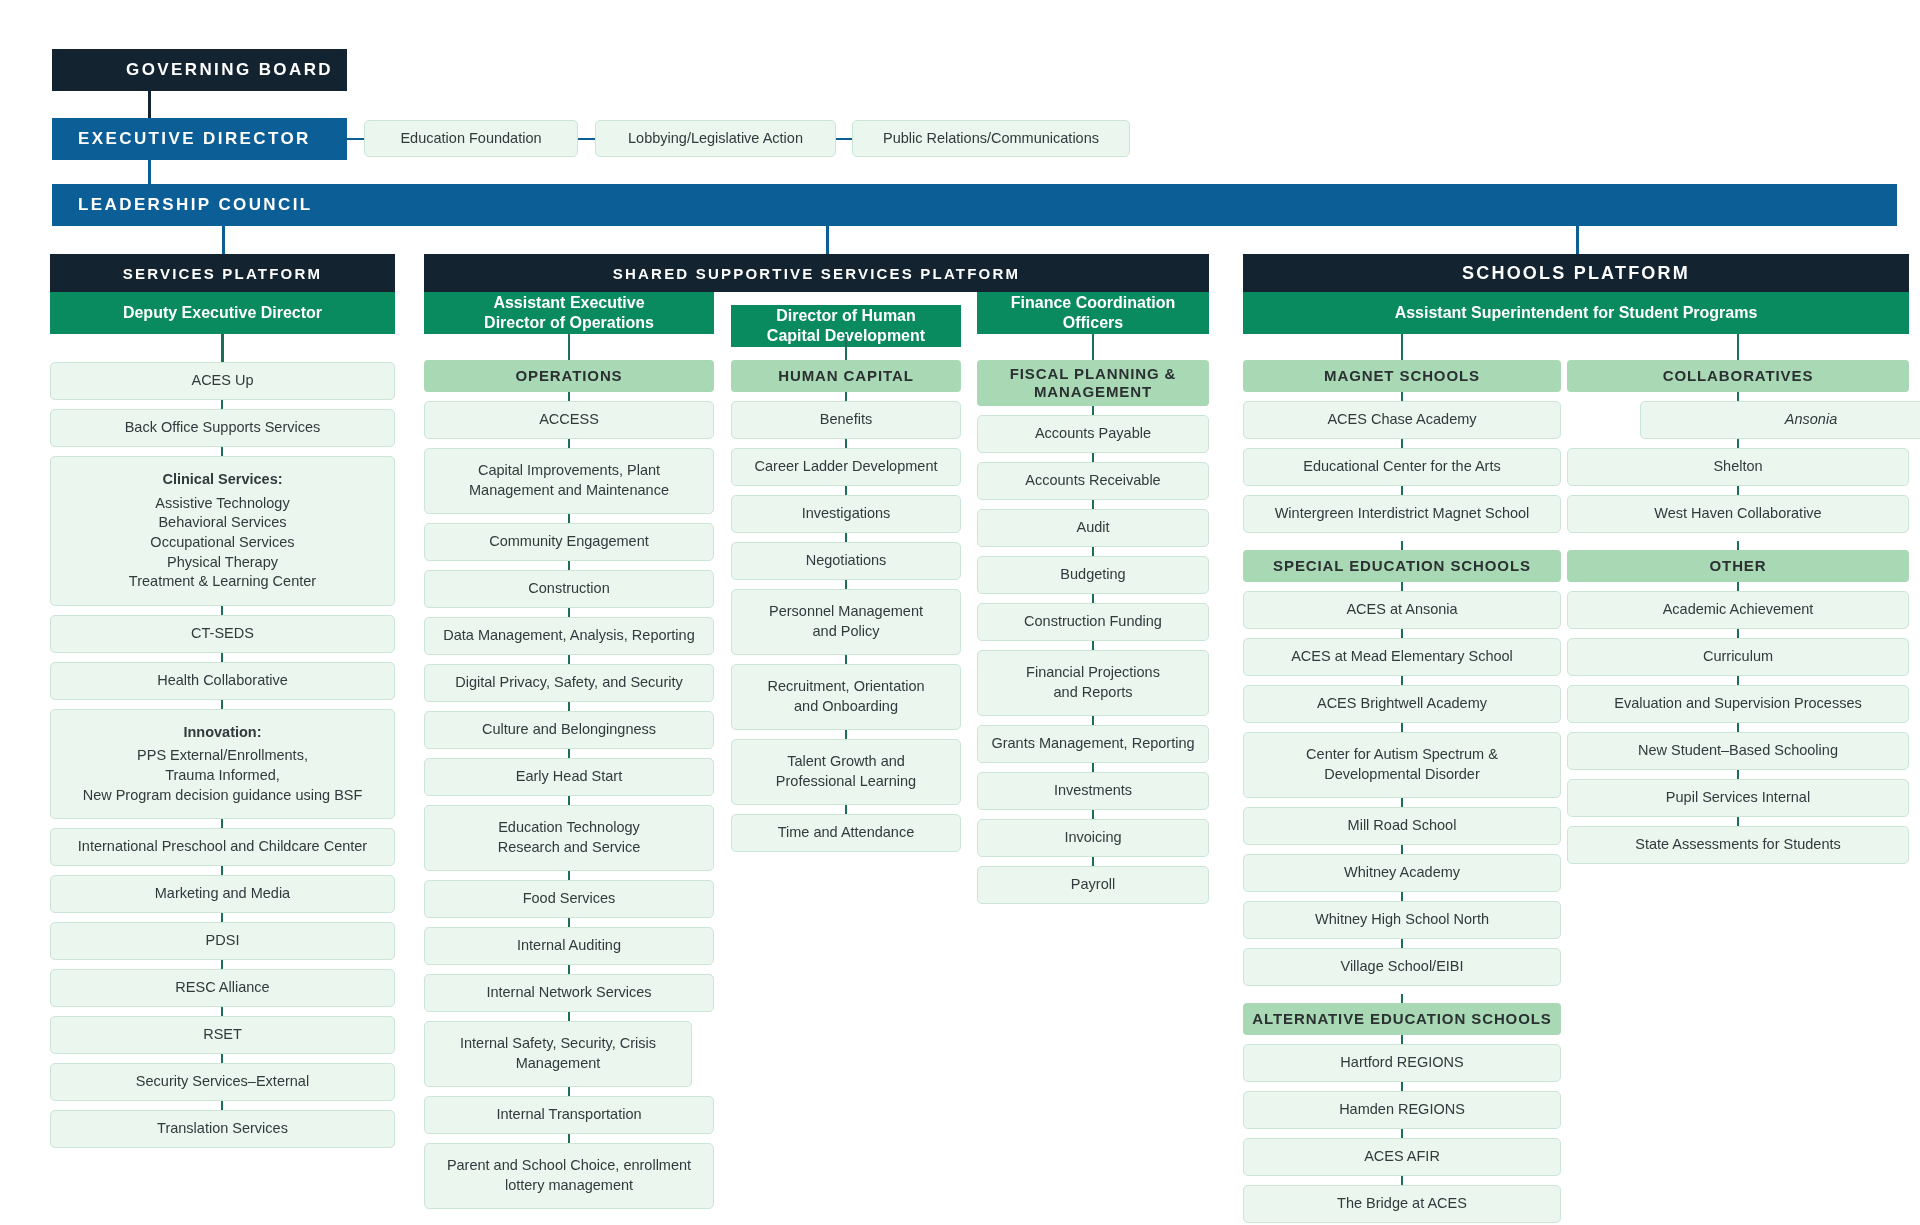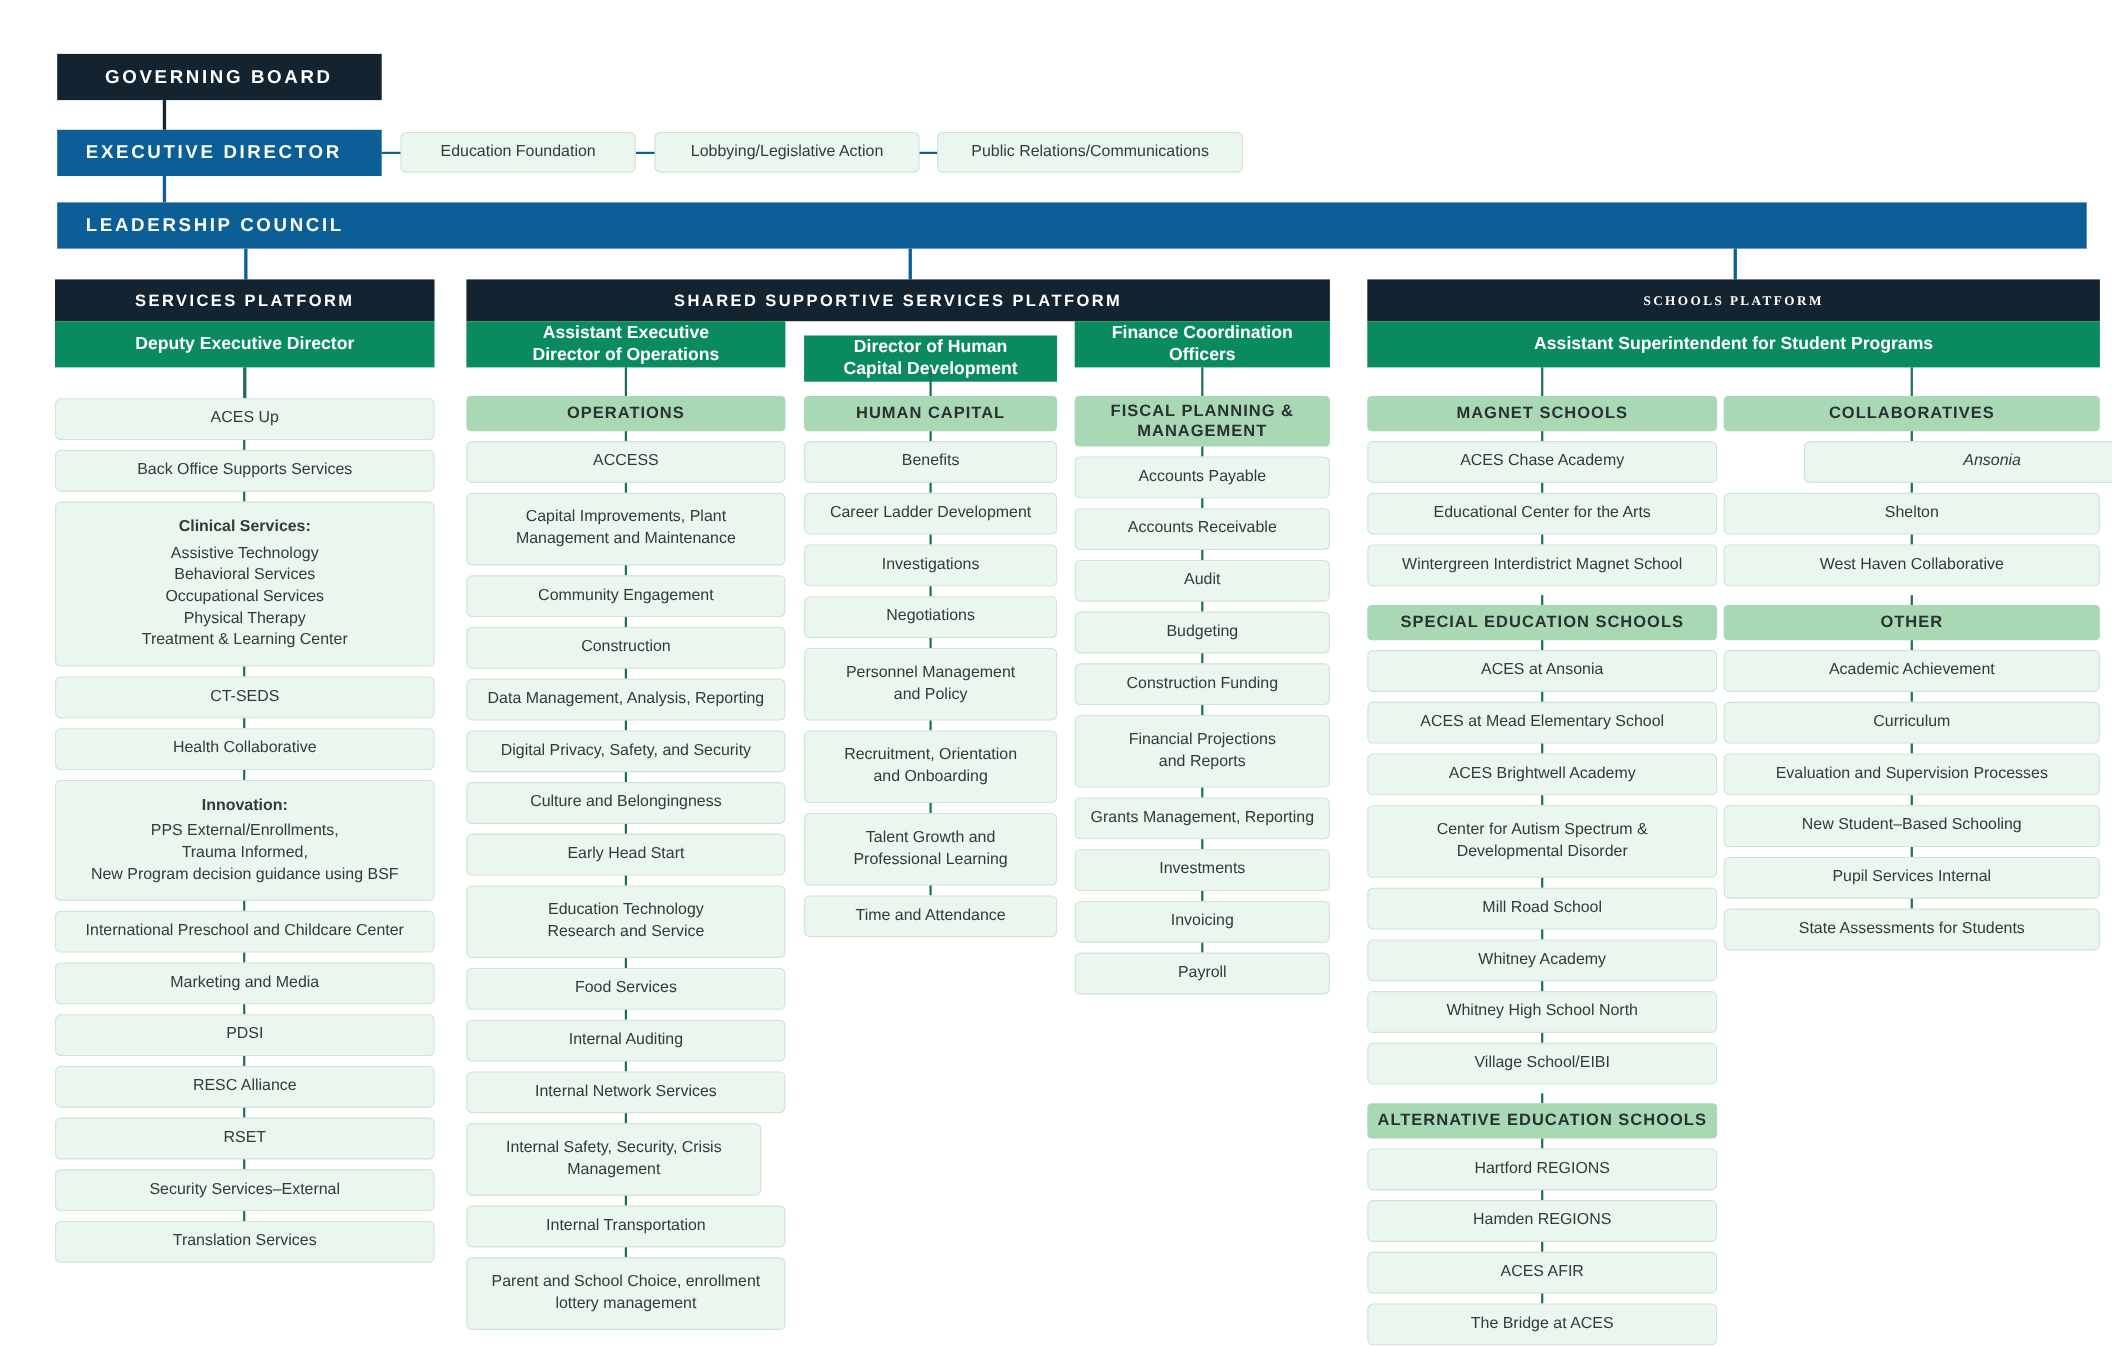--- a/index.html
+++ b/index.html
@@ -34,21 +34,21 @@
   }
 
   .dark-bar {
     background: #132330;
     color: #ffffff;
     font-size: 17px;
     font-weight: 700;
     letter-spacing: 2.4px;
     padding: 0 14px;
   }
-  .dark-bar.left-align { justify-content: center; padding-left: 13px; }
+  .dark-bar.left-align { justify-content: flex-end; padding-left: 13px; }
 
   .blue-bar {
     background: #0b5e96;
     color: #ffffff;
     font-size: 17px;
     font-weight: 700;
     letter-spacing: 2.4px;
     justify-content: flex-start;
     padding-left: 26px;
   }
@@ -373,21 +373,21 @@
       <div class="vline" style="left: 1092px; top: 810px; height: 9px;"></div>
       <div class="box leaf" style="left: 977px; top: 819px; width: 232px; height: 38px;">
         <span>Invoicing</span>
       </div>
       <div class="vline" style="left: 1092px; top: 857px; height: 9px;"></div>
       <div class="box leaf" style="left: 977px; top: 866px; width: 232px; height: 38px;">
         <span>Payroll</span>
       </div>
     </div>
 
-  <div class="box dark-bar" style="left:1243px; top:254px; width:666px; height:38px; font-size:12px; letter-spacing:2.2px;font-family:Liberation Serif, serif;">
+  <div class="box dark-bar" style="left:1243px; top:254px; width:666px; height:38px; font-size:18px; letter-spacing:2.2px;">
     <span>SCHOOLS PLATFORM</span>
   </div>
   <div class="box green-bar" style="left:1243px; top:292px; width:666px; height:42px;">
     <span>Assistant Superintendent for Student Programs</span>
   </div>
   <div>
       <div class="vline" style="left: 1401px; top: 334px; height: 26px;"></div>
       <div class="box section-head" style="left: 1243px; top: 360px; width: 318px; height: 32px; flex-direction: row;">
         <span>MAGNET SCHOOLS</span>
       </div>

